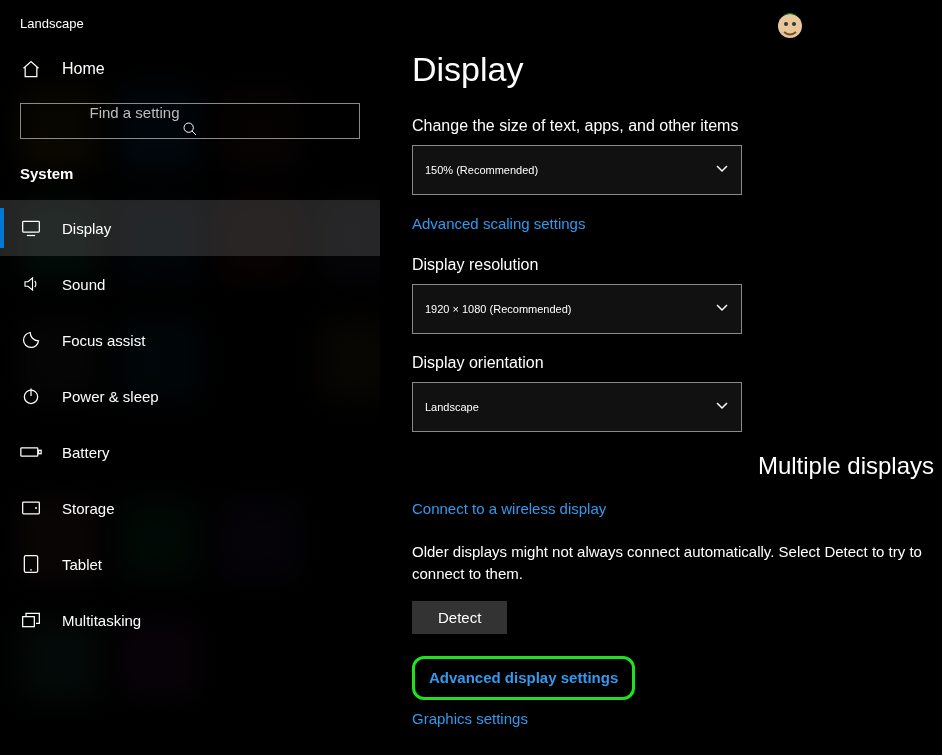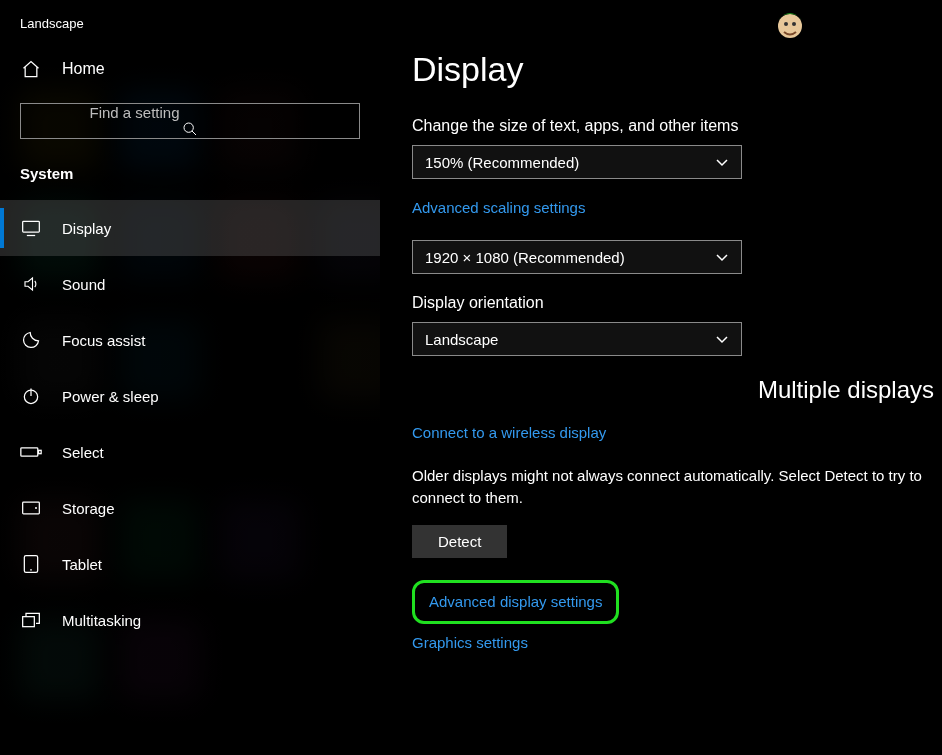--- a/index.html
+++ b/index.html
@@ -123,29 +123,29 @@
   font-size: 34px;
   font-weight: 300;
   margin-bottom: 28px;
 }
 .label {
   font-size: 16px;
   margin-bottom: 10px;
 }
 .dropdown {
   width: 330px;
-  height: 34px;
+  height: 50px;
   border: 1px solid #8a8a8a;
   background:#111;
   display:flex;
   align-items:center;
   padding: 0 12px;
   margin-bottom: 20px;
   justify-content: space-between;
-  font-size: 15px;
+  font-size: 11px;
 }
 .dropdown .chev { color:#ddd; }
 .link {
   color:#3399ee;
   font-size:15px;
   margin-bottom: 24px;
   display:inline-block;
 }
 .section-heading {
   font-size: 24px;
@@ -166,20 +166,21 @@
   padding: 8px 26px;
   font-size: 15px;
   margin-bottom: 22px;
 }
 .highlight-box {
   display:inline-block;
   border: 3px solid #20e020;
   border-radius: 12px;
   padding: 10px 14px;
   margin-bottom: 10px;
+  font-weight: bold;
 }
 .highlight-box .link { margin-bottom:0; }
 
 .avatar {
   position:absolute;
   top: 4px;
   left: 770px;
 }
 .avatar svg { display:block; }
 
@@ -281,21 +282,21 @@
     <span>Power &amp; sleep</span>
   </div>
 
   <div class="nav-item">
     <span class="icon">
       <svg width="22" height="14" viewBox="0 0 26 14">
           <rect x="1" y="2" width="20" height="10" rx="1"></rect>
           <rect x="22" y="5" width="3" height="4"></rect>
         </svg>
     </span>
-    <span>Select</span>
+    <span>Battery</span>
   </div>
 
   <div class="nav-item">
     <span class="icon">
       <svg width="20" height="16" viewBox="0 0 24 18">
           <rect x="2" y="2" width="20" height="14" rx="1"></rect>
           <circle cx="18" cy="9" r="1.2" fill="#fff" stroke="none"></circle>
         </svg>
     </span>
     <span>Storage</span>
@@ -329,20 +330,21 @@
   <div class="dropdown">
     <span>150% (Recommended)</span>
     <span class="chev">
       <svg width="14" height="10" viewBox="0 0 14 10">
           <path d="M2 2l5 5 5-5"></path>
         </svg>
     </span>
   </div>
   <a class="link">Advanced scaling settings</a>
 
+  <div class="label">Display resolution</div>
   <div class="dropdown">
     <span>1920 × 1080 (Recommended)</span>
     <span class="chev">
       <svg width="14" height="10" viewBox="0 0 14 10">
           <path d="M2 2l5 5 5-5"></path>
         </svg>
     </span>
   </div>
 
   <div class="label">Display orientation</div>

